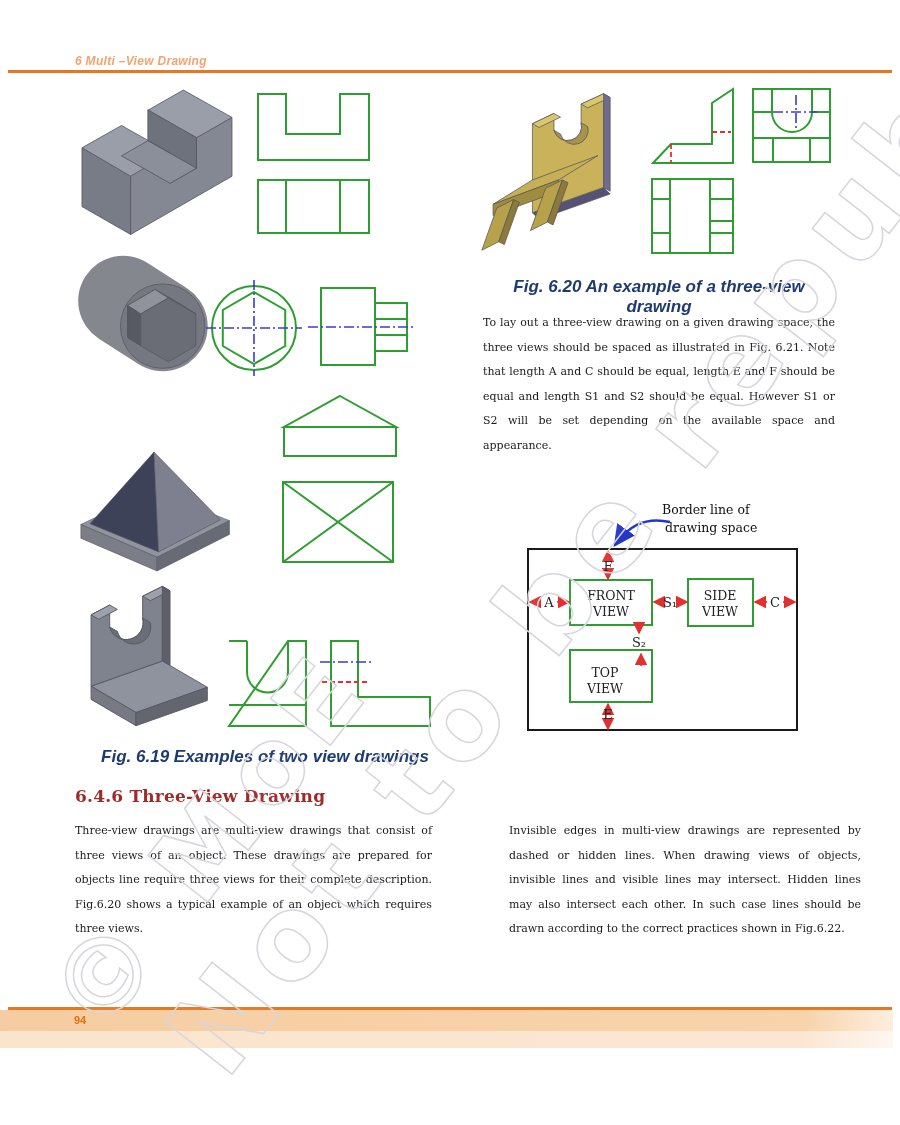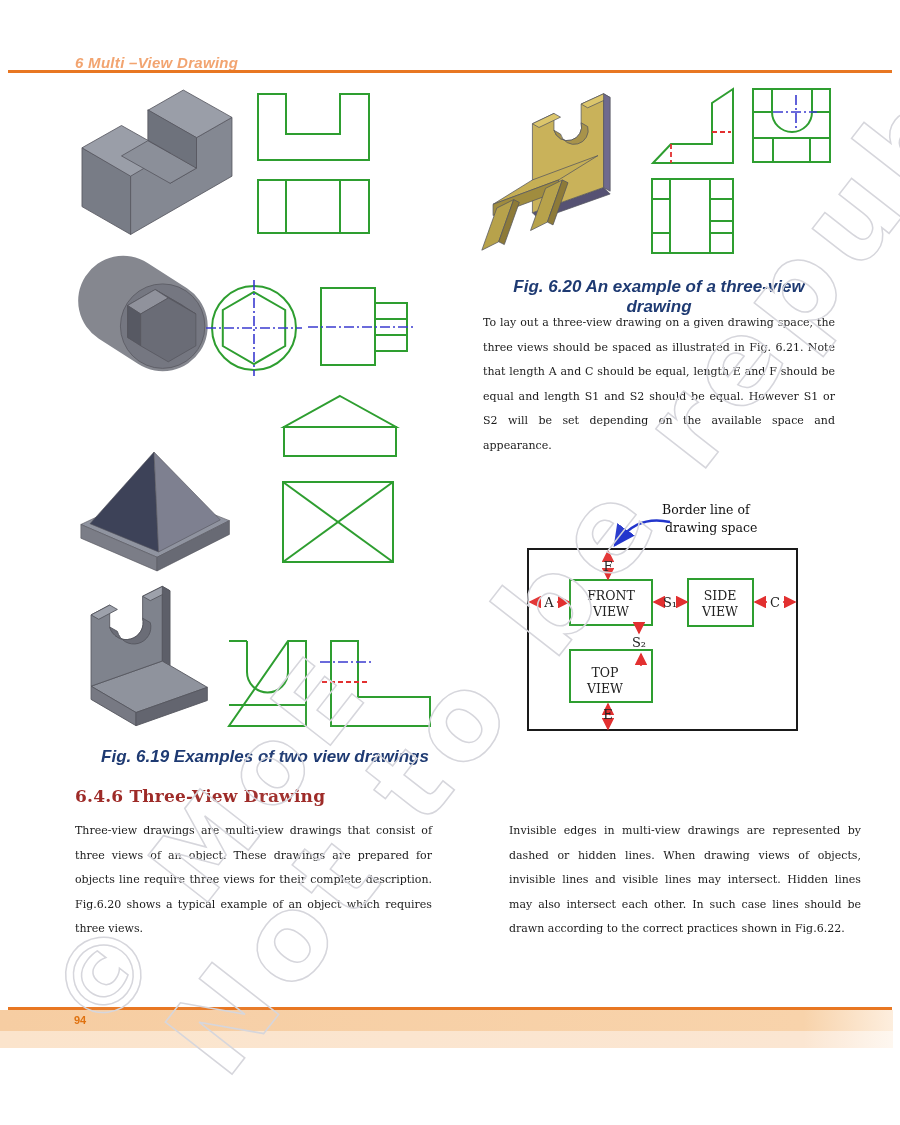--- a/index.html
+++ b/index.html
@@ -1,20 +1,20 @@
 <!DOCTYPE html>
 <html><head>
 <meta charset="utf-8">
 <style>
   html,body{margin:0;padding:0;background:#ffffff;}
   #page{position:relative;width:900px;height:1125px;background:#ffffff;overflow:hidden;
         font-family:"Liberation Sans",sans-serif;}
   .abs{position:absolute;}
   
-  #chapter-title{left:75px;top:54px;font-size:15px;font-weight:bold;font-style:italic;
+  #chapter-title{left:75px;top:54px;font-size:12px;font-weight:bold;font-style:italic;
         color:#f2a470;letter-spacing:.3px;}
   #header-rule{left:8px;top:70px;width:884px;height:3px;background:#e87722;}
   
   .caption{font-size:17px;font-weight:bold;font-style:italic;color:#1e3a72;
         text-align:center;font-family:"Liberation Sans",sans-serif;}
   
   .body-text{font-family:"DejaVu Serif",serif;font-size:11px;line-height:24.6px;
         color:#1b1b1b;text-align:justify;}
   .section-heading{font-family:"DejaVu Serif",serif;font-size:17px;font-weight:bold;
         color:#9e2b28;letter-spacing:.2px;}

